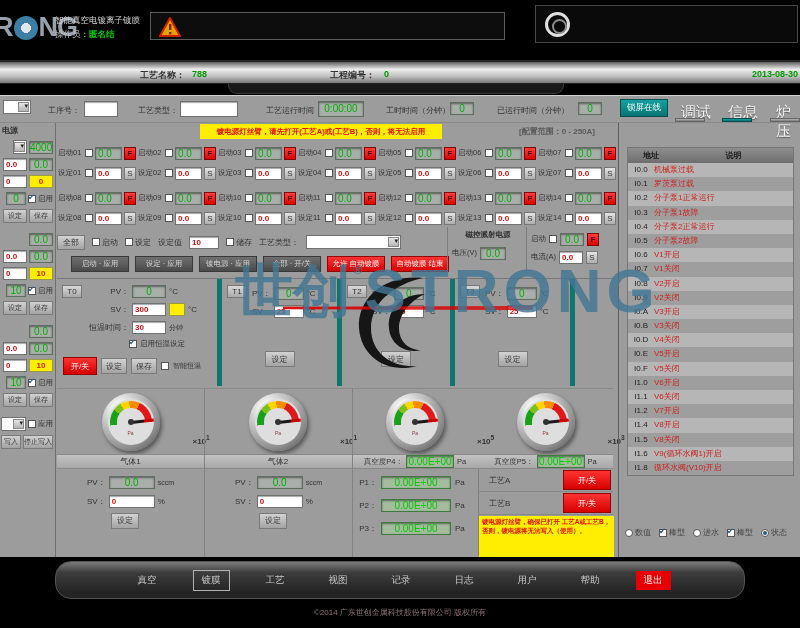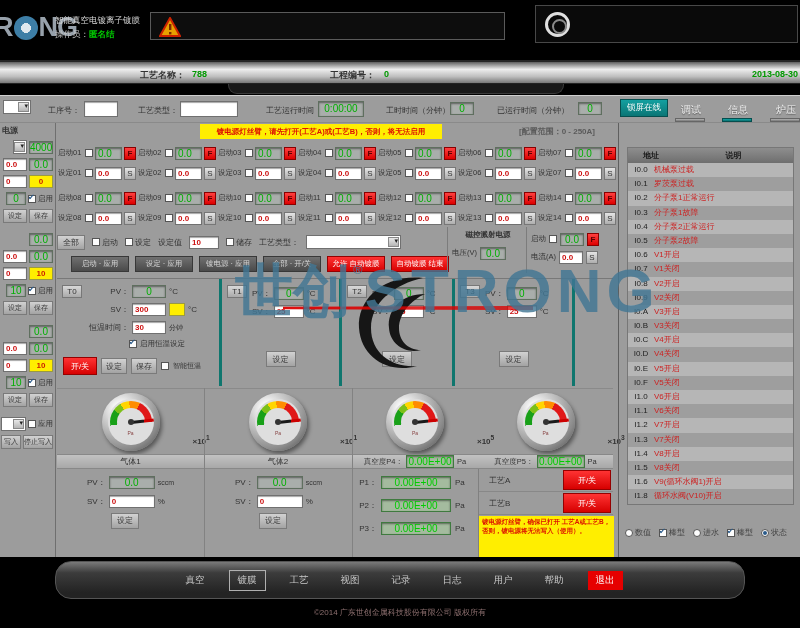--- a/index.html
+++ b/index.html
@@ -38,21 +38,21 @@
 #infobar{left:0;top:60px;width:800px;height:24px;background:linear-gradient(180deg,#5f5f5f 0,#ededed 35%,#bdbdbd 70%,#777 100%);border-top:2px solid #262626;border-bottom:1px solid #222}
 #infobar span{position:absolute;top:7px;font-size:9px;font-weight:700;color:#333;white-space:nowrap}
 #infobar b{color:#009900}
 #notch{left:228px;top:84px;width:336px;height:10px;background:#181818;border:1px solid #3a3a3a;border-top:none;border-radius:0 0 9px 9px}
 
 #main{left:0;top:95px;width:800px;height:462px;background:#9c9c9c;border-top:1px solid #cfcfcf}
 #toolbar{left:0;top:0;width:800px;height:27px;border-bottom:1px solid #8a8a8a;position:absolute}
 #toolbar .lbl{position:absolute;top:9px}
 .tbdisp{position:absolute}
 #lockbtn{position:absolute;left:620px;top:3px;width:48px;height:18px;background:linear-gradient(#13a0a0,#0a7575);border:1px solid #064e4e;color:#fff;font-size:8.5px;display:flex;align-items:center;justify-content:center}
-.tab{position:absolute;top:7px;font-size:10px;color:#f2f2f2;text-shadow:0 1px 1px #555}
+.tab{position:absolute;top:7px;font-size:15px;color:#f2f2f2;text-shadow:0 1px 1px #555}
 .tabbar{position:absolute;top:22px;width:30px;height:4px;background:linear-gradient(#b5b5b5,#777);border:1px solid #666}
 .tabbar.on{background:linear-gradient(#15a5a5,#0a6f6f);border-color:#064e4e}
 
 #sidebar{left:0;top:27px;width:56px;height:435px;border-right:1px solid #6f6f6f;position:absolute;overflow:hidden;padding:2px 2px 0 1px}
 #sidebar .srow{display:flex;gap:2px;justify-content:flex-end;align-items:center;margin-bottom:4px}
 #sidebar .grp{margin-bottom:10px}
 
 #center{left:57px;top:27px;width:558px;height:435px;position:absolute}
 #warn-top{left:143px;top:1px;width:242px;height:15px;background:#ffee00;color:#dd1100;font-weight:700;font-size:7.5px;display:flex;align-items:center;justify-content:center;white-space:nowrap;overflow:hidden}
 #range-note{left:462px;top:3px;font-size:8px;color:#5a5a5a;font-weight:700}
@@ -67,21 +67,21 @@
 #actrow{left:14px;top:133px;position:absolute;display:flex;gap:6px}
 #actrow .btn-dark{width:58px;height:16px;font-size:7.5px}
 #actrow .btn-red{width:58px;height:16px;font-size:7.5px}
 #magblock{left:390px;top:104px;width:166px;height:46px;position:absolute;border-left:1px solid #7c7c7c;display:flex}
 #magblock .col1{width:78px;padding:3px 2px 0 4px}
 #magblock .col2{flex:1;border-left:1px solid #7c7c7c;padding:3px 0 0 4px}
 #magblock .r{display:flex;align-items:center;gap:3px;height:18px}
 #magblock .ttl{font-size:7.5px;font-weight:700;color:#333;text-align:center;height:14px}
 
 #tempsec{left:0;top:155px;width:556px;height:108px;position:absolute;border-top:1px solid #787878;display:flex}
-.tzone{border-right:3px solid #0f766e;position:relative;height:100%}
+.tzone{border-right:5px solid #0f766e;position:relative;height:100%}
 .tbadge{position:absolute;left:5px;top:6px;width:20px;height:13px;background:linear-gradient(#d8d8d8,#aaa);border:1px solid #777;font-size:8px;color:#333;text-align:center;line-height:12px}
 .trow{position:absolute;display:flex;align-items:center;gap:3px}
 .trow .lbl{font-size:8px;text-align:right}
 
 #gaugerow{left:0;top:265px;width:556px;height:66px;position:absolute;border-top:1px solid #8a8a8a;display:flex}
 .gcell{display:flex;align-items:center;justify-content:center;position:relative}
 .gauge{width:58px;height:58px;border-radius:50%;background:radial-gradient(circle at 32% 28%,#fff 0 8%,#cfcfcf 30%,#8a8a8a 70%,#404040 100%);box-shadow:2px 3px 4px rgba(0,0,0,.45);position:relative;flex:none}
 .gface{position:absolute;inset:6px;border-radius:50%;background:#dedede;overflow:hidden}
 .garc{position:absolute;inset:2px;border-radius:50%;background:conic-gradient(from 260deg,#18a018 0 45deg,#7cc018 45deg 70deg,#ffd500 70deg 95deg,#ff8c00 95deg 125deg,#e01818 125deg 190deg,transparent 190deg)}
 .garc::after{content:"";position:absolute;inset:7px;border-radius:50%;background:#dedede}
@@ -108,21 +108,21 @@
 #iohead div{display:flex;align-items:center;justify-content:center}
 .iorow{display:flex;height:14.2px;font-size:8px}
 .iorow:nth-child(odd){background:#b6b6b6}
 .iorow:nth-child(even){background:#9e9e9e}
 .ioaddr{width:26px;text-align:center;color:#222;line-height:14px;flex:none}
 .iodesc{flex:1;color:#cc2222;line-height:14px;white-space:nowrap;overflow:hidden}
 #iofoot{position:absolute;left:6px;top:404px;display:flex;gap:8px;align-items:center;font-size:8px;color:#444}
 #iofoot .it{display:flex;gap:2px;align-items:center}
 
 #bottom{left:0;top:557px;width:800px;height:71px;background:#000}
-#navbar{position:absolute;left:55px;top:4px;width:690px;height:38px;border-radius:16px;background:linear-gradient(180deg,#7a7a7a 0,#3c3c3c 30%,#232323 85%);border:1px solid #555;display:flex;align-items:center;justify-content:center;gap:16px}
+#navbar{position:absolute;left:55px;top:4px;width:690px;height:38px;border-radius:16px;background:linear-gradient(180deg,#7a7a7a 0,#3c3c3c 30%,#232323 85%);border:1px solid #555;display:flex;align-items:center;justify-content:center;gap:28px}
 .navitem{font-size:9.5px;color:#c8c8c8;padding:3px 8px;white-space:nowrap}
 .navitem.active{border:1px solid #b0b0b0}
 .navitem.danger{background:#e60000;color:#fff}
 #copyright{position:absolute;left:0;top:50px;width:800px;text-align:center;font-size:8px;color:#8d6f6f}
 
 #wmark{left:0;top:0;width:800px;height:628px;pointer-events:none;z-index:40;position:absolute}
 #wm-text{position:absolute;left:235px;top:262px;display:flex;align-items:flex-start;color:rgba(66,118,148,.82);font-weight:700;white-space:nowrap}
 #wm-cn{font-size:58px;line-height:1}
 #wm-reg{font-size:13px;margin:0 2px}
 #wm-en{font-size:62px;line-height:.95;letter-spacing:5px}
@@ -781,24 +781,20 @@
           </div>
           <div class="iorow">
             <span class="ioaddr">I0.A</span>
             <span class="iodesc">V3开启</span>
           </div>
           <div class="iorow">
             <span class="ioaddr">I0.B</span>
             <span class="iodesc">V3关闭</span>
           </div>
           <div class="iorow">
-            <span class="ioaddr">I0.C</span>
-            <span class="iodesc">V4开启</span>
-          </div>
-          <div class="iorow">
             <span class="ioaddr">I0.D</span>
             <span class="iodesc">V4关闭</span>
           </div>
           <div class="iorow">
             <span class="ioaddr">I0.E</span>
             <span class="iodesc">V5开启</span>
           </div>
           <div class="iorow">
             <span class="ioaddr">I0.F</span>
             <span class="iodesc">V5关闭</span>
@@ -807,24 +803,20 @@
             <span class="ioaddr">I1.0</span>
             <span class="iodesc">V6开启</span>
           </div>
           <div class="iorow">
             <span class="ioaddr">I1.1</span>
             <span class="iodesc">V6关闭</span>
           </div>
           <div class="iorow">
             <span class="ioaddr">I1.2</span>
             <span class="iodesc">V7开启</span>
-          </div>
-          <div class="iorow">
-            <span class="ioaddr">I1.3</span>
-            <span class="iodesc">V7关闭</span>
           </div>
           <div class="iorow">
             <span class="ioaddr">I1.4</span>
             <span class="iodesc">V8开启</span>
           </div>
           <div class="iorow">
             <span class="ioaddr">I1.5</span>
             <span class="iodesc">V8关闭</span>
           </div>
           <div class="iorow">

